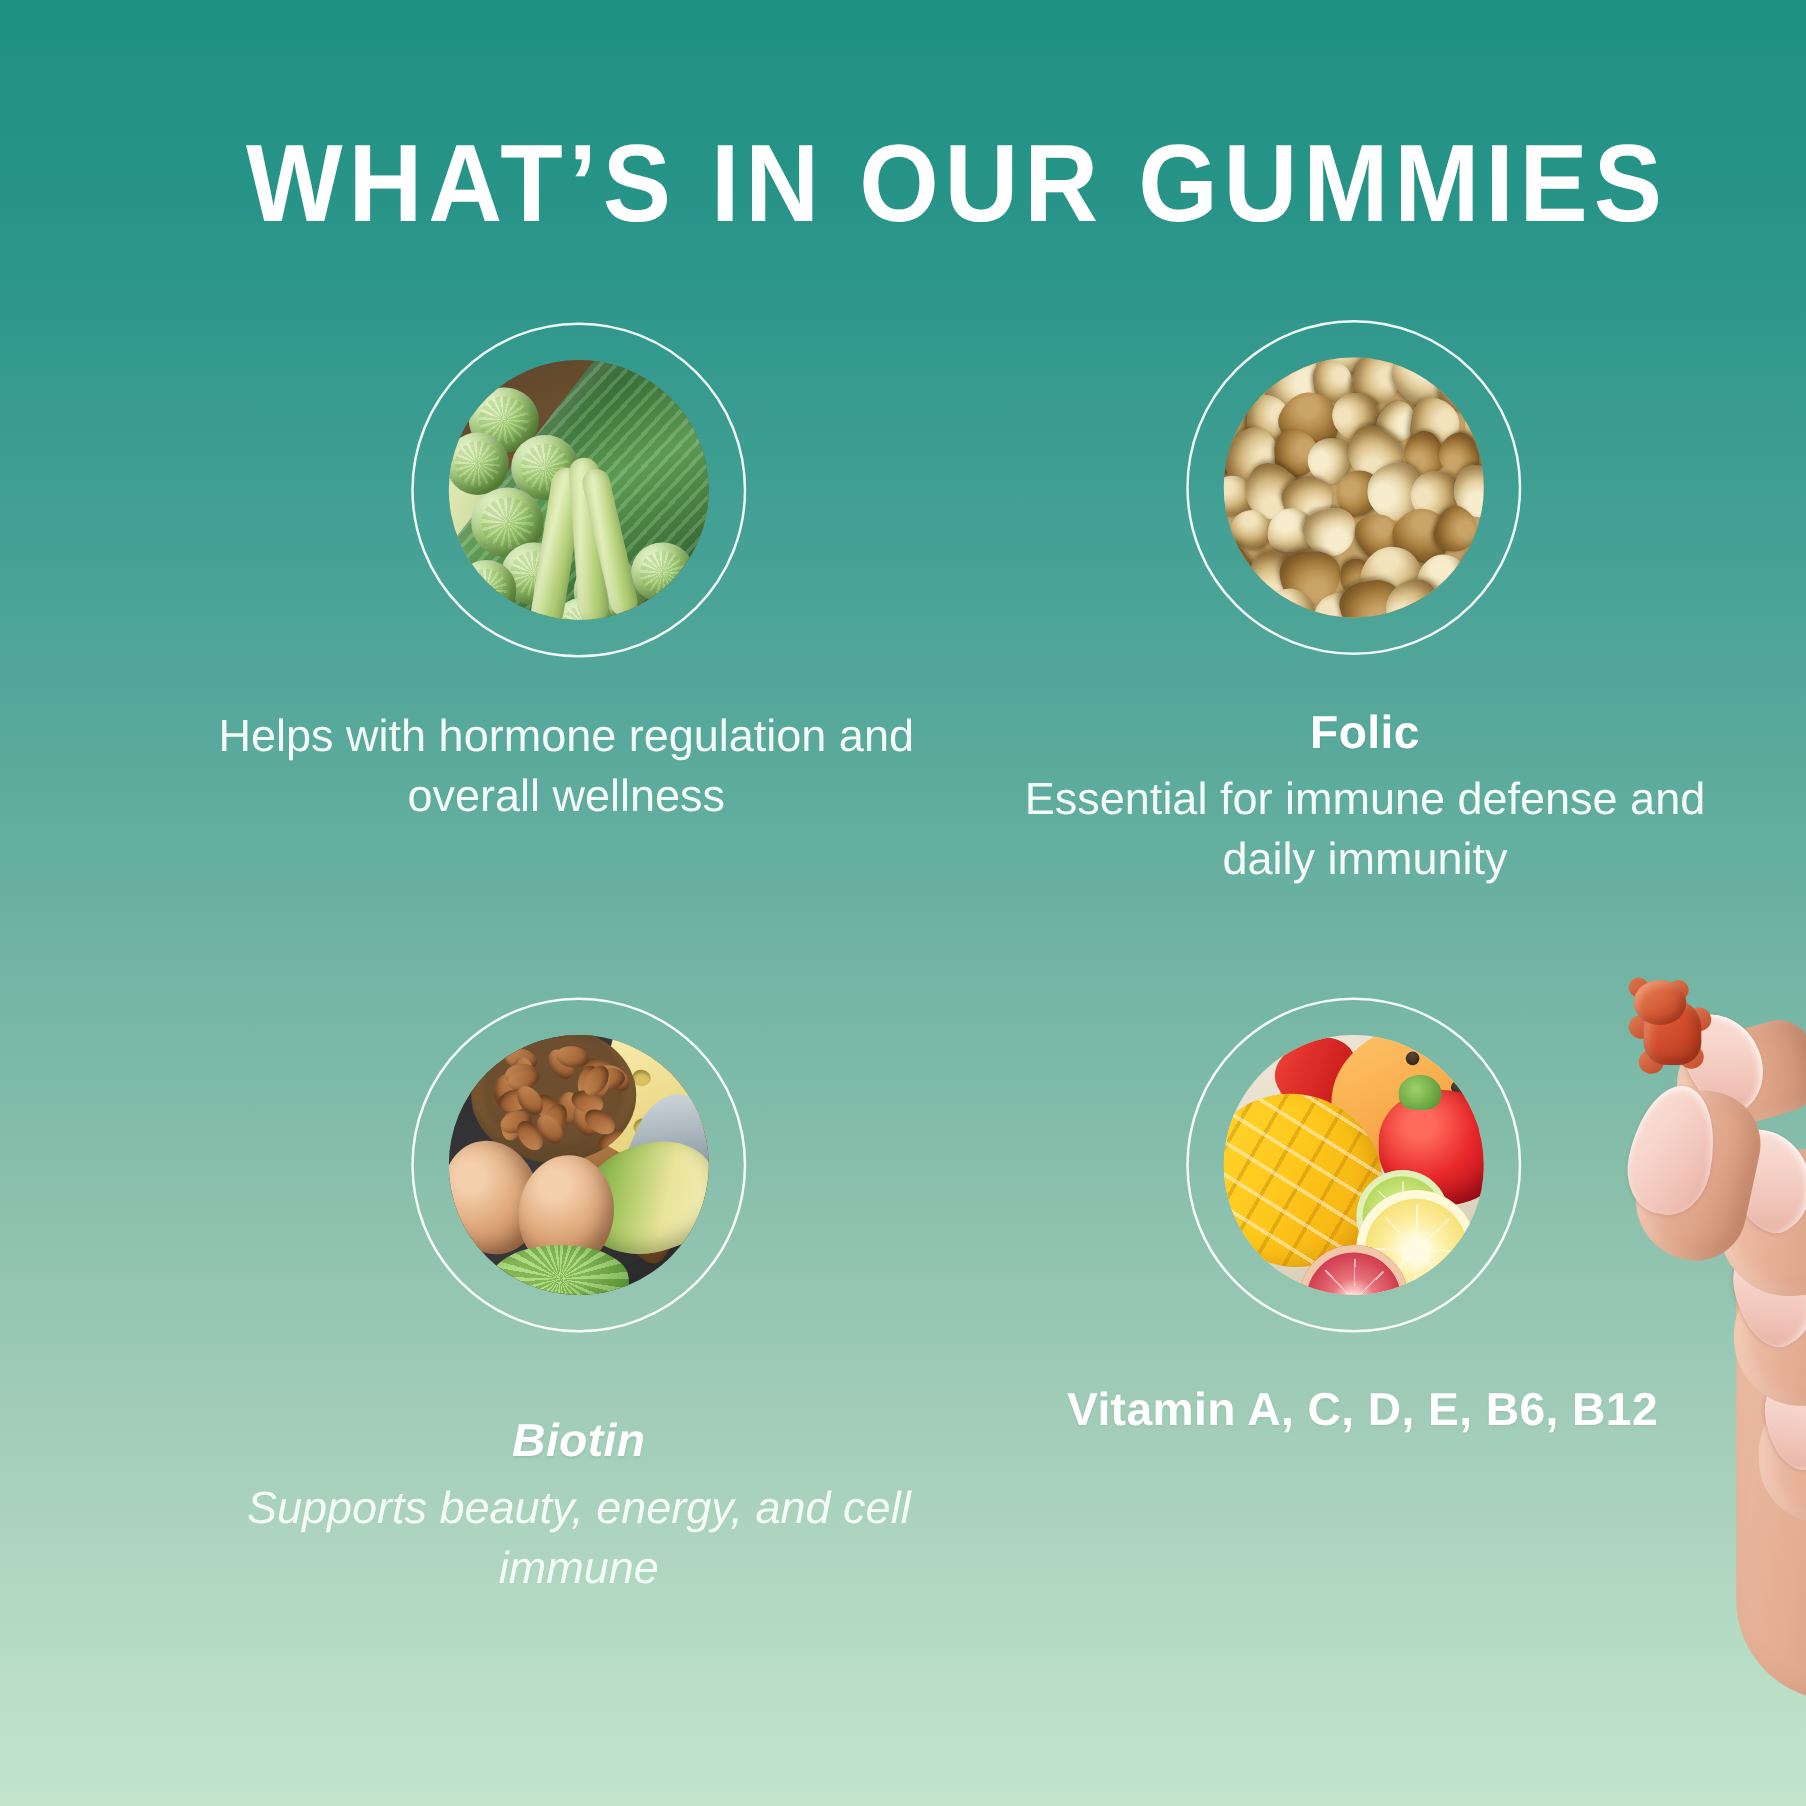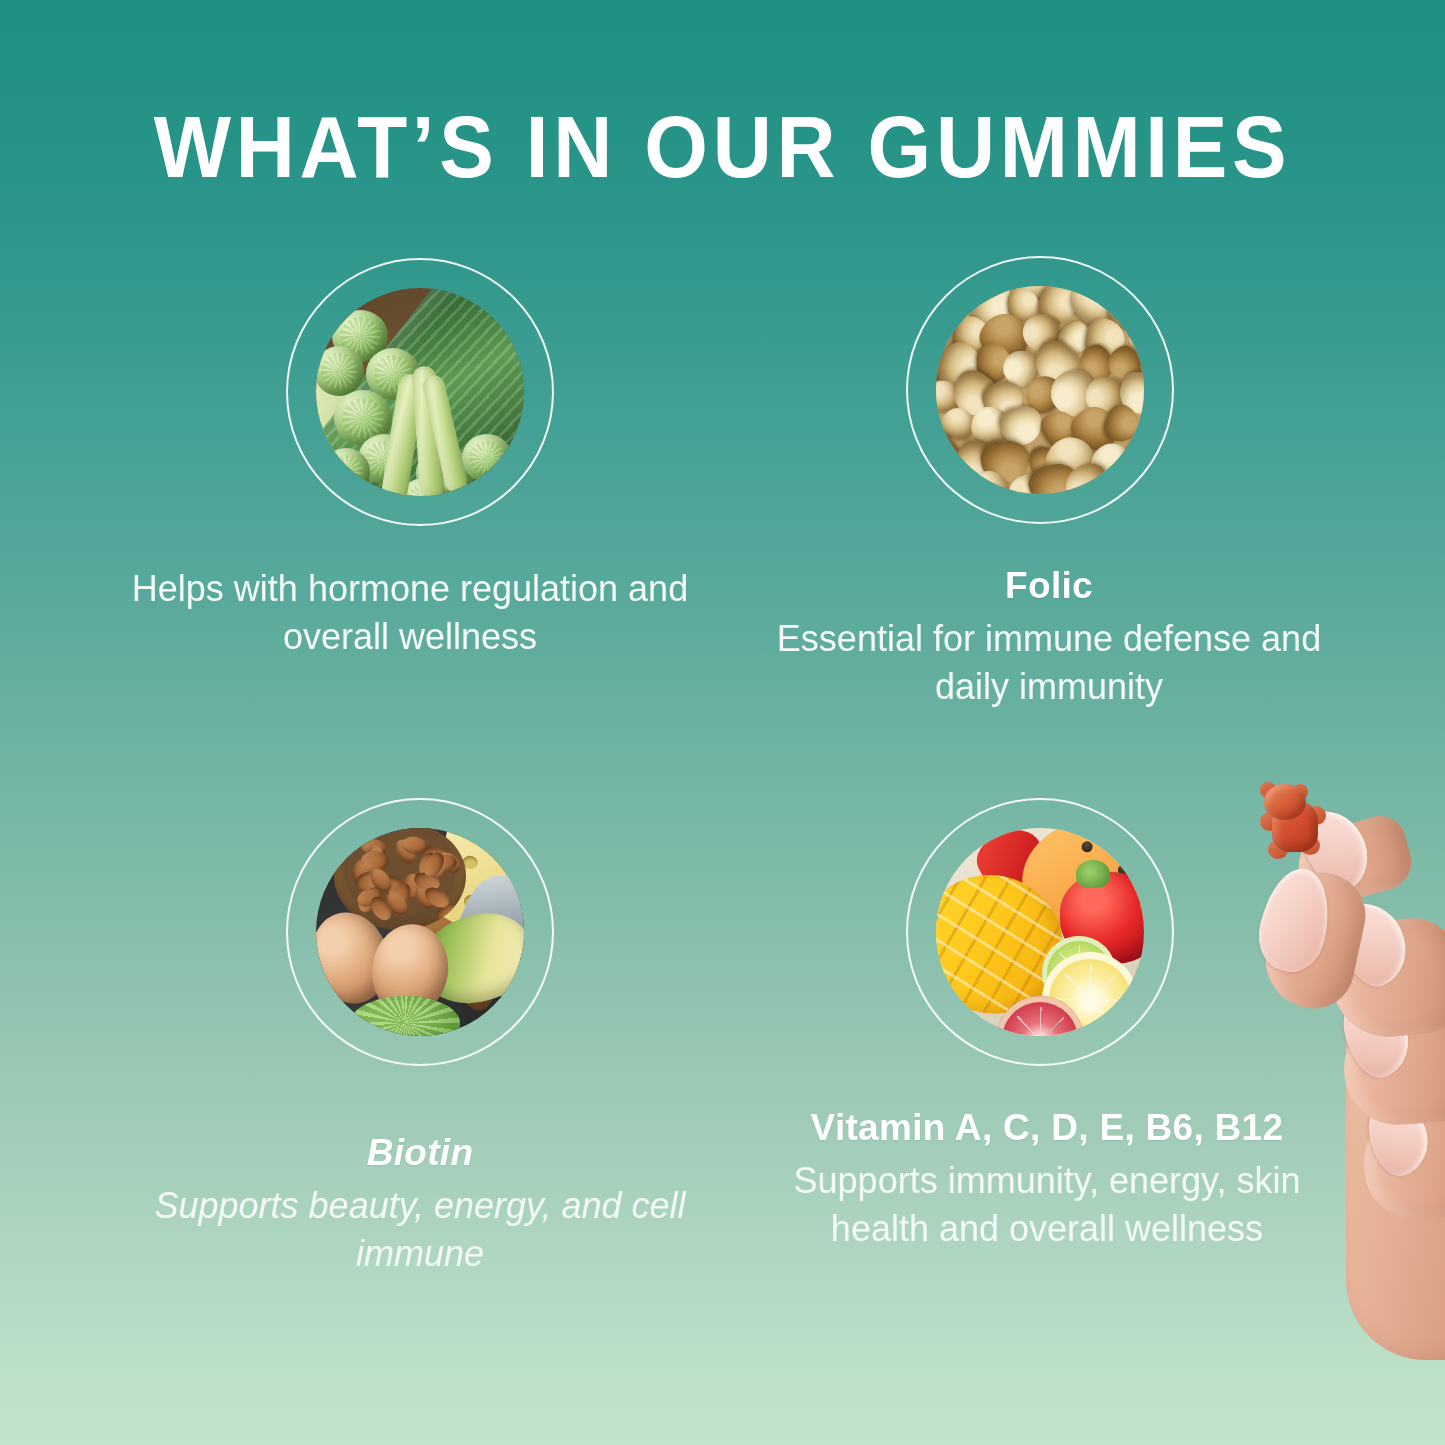--- a/index.html
+++ b/index.html
@@ -12,21 +12,21 @@
       #45a195 30%,
       #5cab9d 43%,
       #6fb3a3 52%,
       #84bdaa 63%,
       #9bc9b5 75%,
       #aed5bf 86%,
       #bde0c8 95%,
       #c3e3cb 100%);
     position:relative;
   }
-  .stage{position:absolute;inset:0;}
+  .stage{position:absolute;inset:0;margin-left:43px;}
 
   
   .title{
     position:absolute;top:103px;left:0;width:1445px;
     text-align:center;
     color:#ffffff;
     font-size:88px;
     font-weight:700;
     letter-spacing:5px;
     line-height:1;
@@ -526,21 +526,20 @@
         <div class="greenpep"></div>
         <div class="mango"></div>
         <div class="lime"></div>
         <div class="lemon"></div>
         <div class="blood"></div>
         <div class="blood2"></div>
       </div>
     </div>
     <div class="caption">
       <div class="cap-title">Vitamin A, C, D, E, B6, B12</div>
-      <div class="cap-desc">Supports immunity, energy, skin health and overall wellness</div>
     </div>
   </div>
 
   <div class="hand">
     <div class="palm"></div>
     <div class="finger f-pinky"></div>
     <div class="nail n-pinky"></div>
     <div class="finger f-ring"></div>
     <div class="nail n-ring"></div>
     <div class="finger f-mid"></div>

